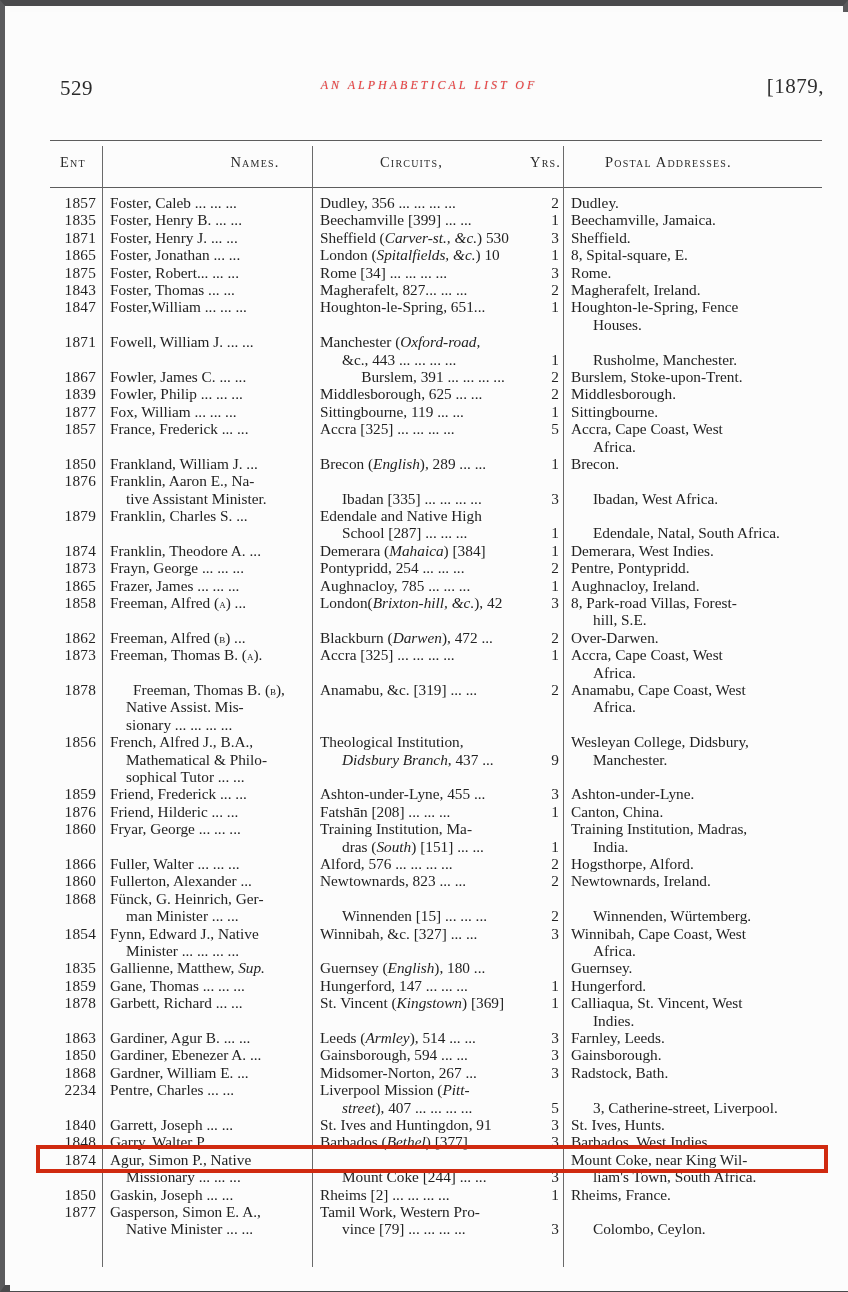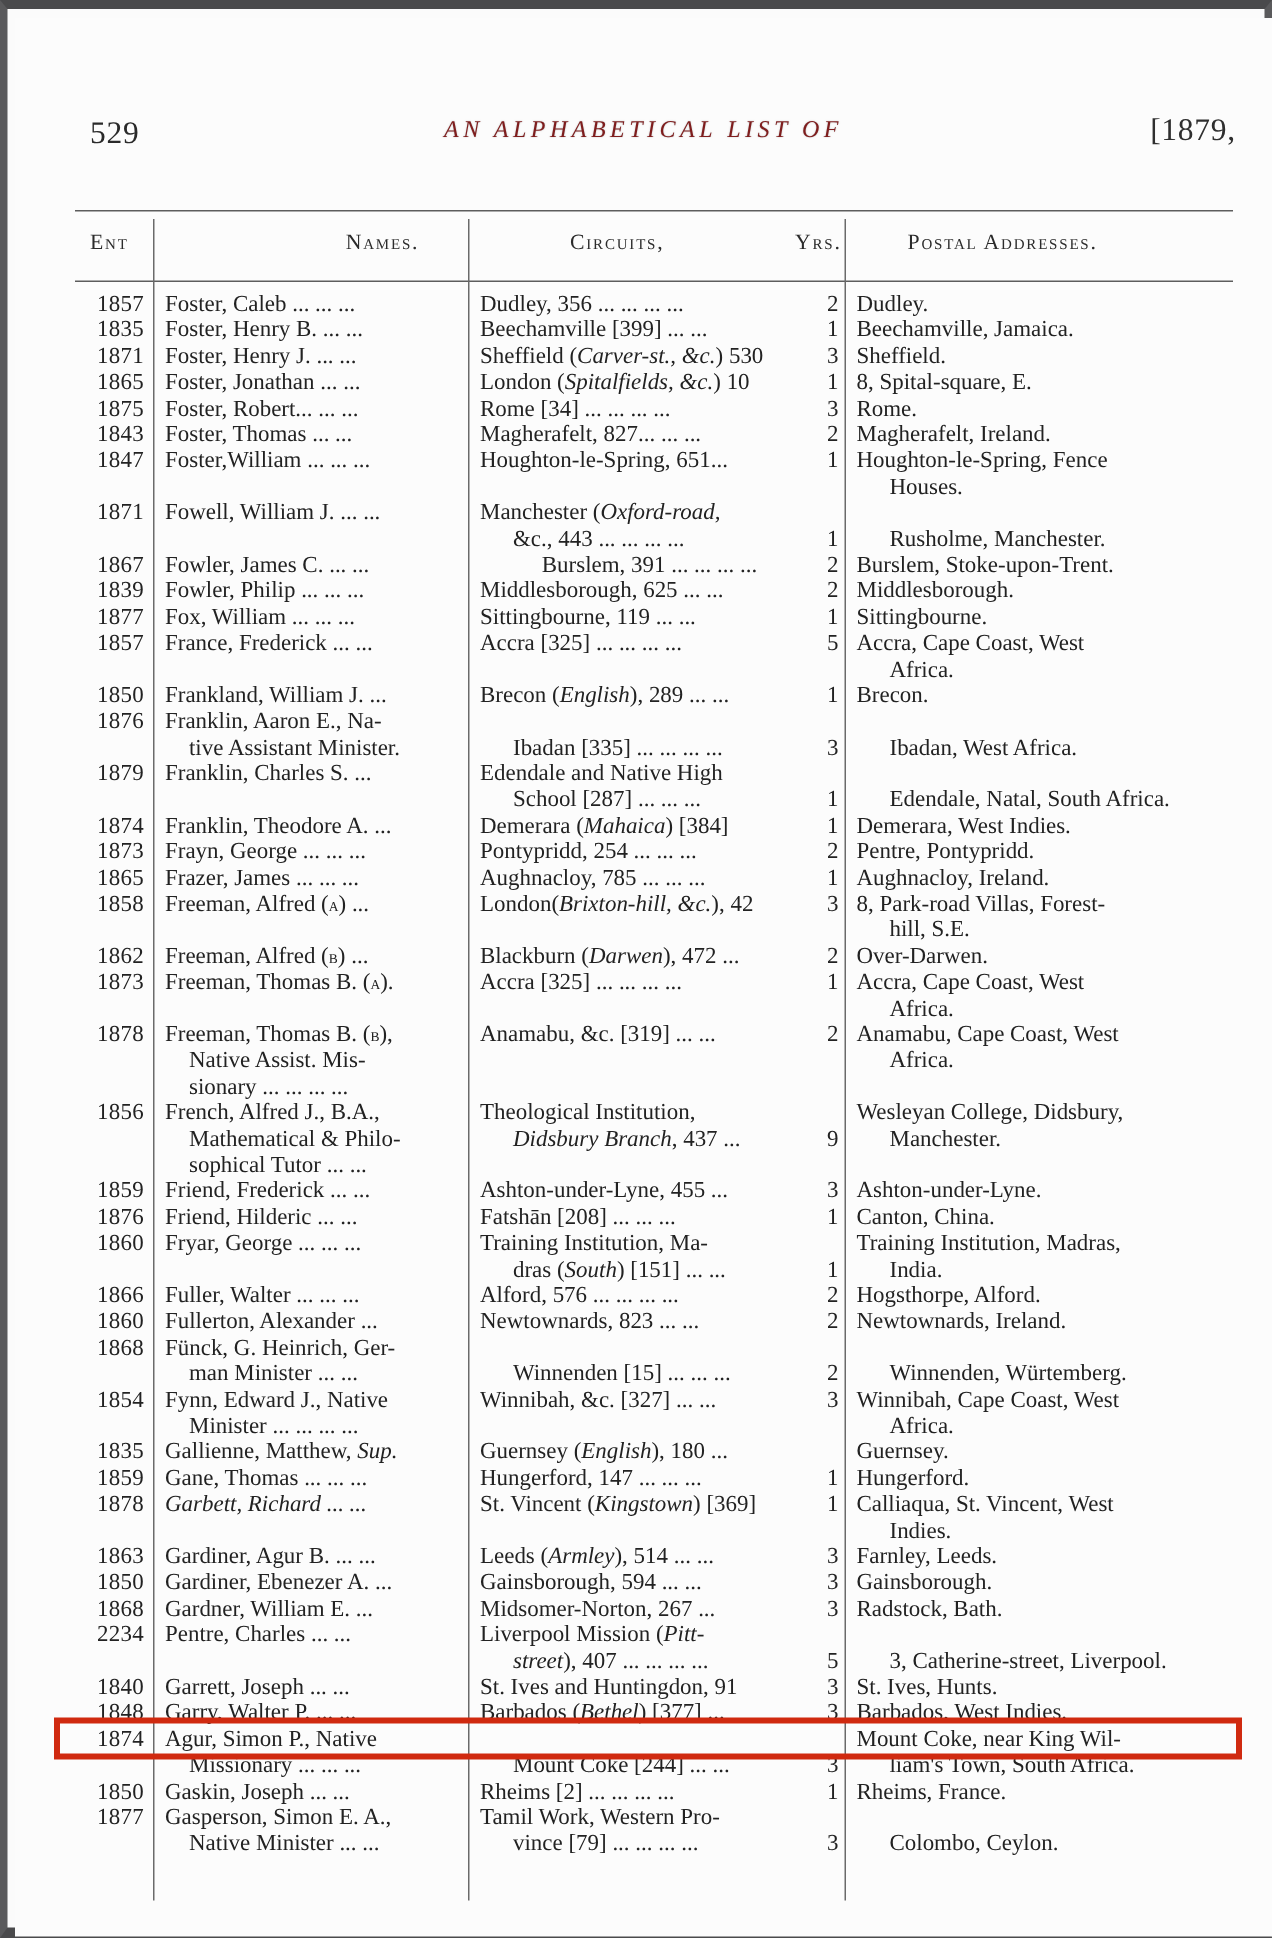--- a/index.html
+++ b/index.html
@@ -47,23 +47,23 @@
     color: #2a2a2a;
     letter-spacing: 0.5px;
   }
   .runtitle {
     position: absolute;
     left: 0; top: 4px;
     width: 838px;
     text-align: center;
     font-family: "Liberation Serif", serif;
     font-style: italic;
-    font-size: 16px;
+    font-size: 12px;
     letter-spacing: 3.0px;
-    color: #7f1d1d;
+    color: #ef4444;
     text-shadow: 0 0 1px rgba(120,120,120,0.55);
   }
   .year-mark {
     position: absolute;
     right: 24px; top: 0px;
     font-size: 21px;
     color: #2f2f2f;
     letter-spacing: 0.5px;
   }
   
@@ -330,21 +330,21 @@
           <div class="row" style="height: 34.8px;">
             <div class="cell c-ent" style="top: 0px;">1873</div>
             <div class="cell c-name" style="top: 0px;">Freeman, Thomas B. (<span class="sc">a</span>).</div>
             <div class="cell c-circ" style="top: 0px;">Accra [325]    ...    ...    ...    ...</div>
             <div class="cell c-yrs" style="top: 0px;">1</div>
             <div class="cell c-post" style="top: 0px;">Accra,    Cape    Coast,    West</div>
             <div class="cell c-post ind" style="top: 17.4px;">Africa.</div>
           </div>
           <div class="row" style="height: 52.2px;">
             <div class="cell c-ent" style="top: 0px;">1878</div>
-            <div class="cell c-name" style="top: 0px;">Freeman, Thomas B. (<span class="sc">b</span>),</div>
+            <div class="cell c-name" style="top: 0px; text-align: center;">Freeman, Thomas B. (<span class="sc">b</span>),</div>
             <div class="cell c-name ind" style="top: 17.4px;">Native   Assist.   Mis-</div>
             <div class="cell c-name ind" style="top: 34.8px;">sionary   ...    ...    ...    ...</div>
             <div class="cell c-circ" style="top: 0px;">Anamabu, &amp;c. [319]    ...    ...</div>
             <div class="cell c-yrs" style="top: 0px;">2</div>
             <div class="cell c-post" style="top: 0px;">Anamabu, Cape Coast, West</div>
             <div class="cell c-post ind" style="top: 17.4px;">Africa.</div>
           </div>
           <div class="row" style="height: 52.2px;">
             <div class="cell c-ent" style="top: 0px;">1856</div>
             <div class="cell c-name" style="top: 0px;">French, Alfred J., B.A.,</div>
@@ -418,21 +418,21 @@
           </div>
           <div class="row" style="height: 17.4px;">
             <div class="cell c-ent" style="top: 0px;">1859</div>
             <div class="cell c-name" style="top: 0px;">Gane, Thomas ...    ...    ...</div>
             <div class="cell c-circ" style="top: 0px;">Hungerford, 147 ...    ...    ...</div>
             <div class="cell c-yrs" style="top: 0px;">1</div>
             <div class="cell c-post" style="top: 0px;">Hungerford.</div>
           </div>
           <div class="row" style="height: 34.8px;">
             <div class="cell c-ent" style="top: 0px;">1878</div>
-            <div class="cell c-name" style="top: 0px; font-style: italic;">Garbett, Richard    ...    ...</div>
+            <div class="cell c-name" style="top: 0px;">Garbett, Richard    ...    ...</div>
             <div class="cell c-circ" style="top: 0px;">St. Vincent (<span class="it">Kingstown</span>) [369]</div>
             <div class="cell c-yrs" style="top: 0px;">1</div>
             <div class="cell c-post" style="top: 0px;">Calliaqua,  St. Vincent, West</div>
             <div class="cell c-post ind" style="top: 17.4px;">Indies.</div>
           </div>
           <div class="row" style="height: 17.4px;">
             <div class="cell c-ent" style="top: 0px;">1863</div>
             <div class="cell c-name" style="top: 0px;">Gardiner, Agur B. ...    ...</div>
             <div class="cell c-circ" style="top: 0px;">Leeds (<span class="it">Armley</span>), 514    ...    ...</div>
             <div class="cell c-yrs" style="top: 0px;">3</div>

